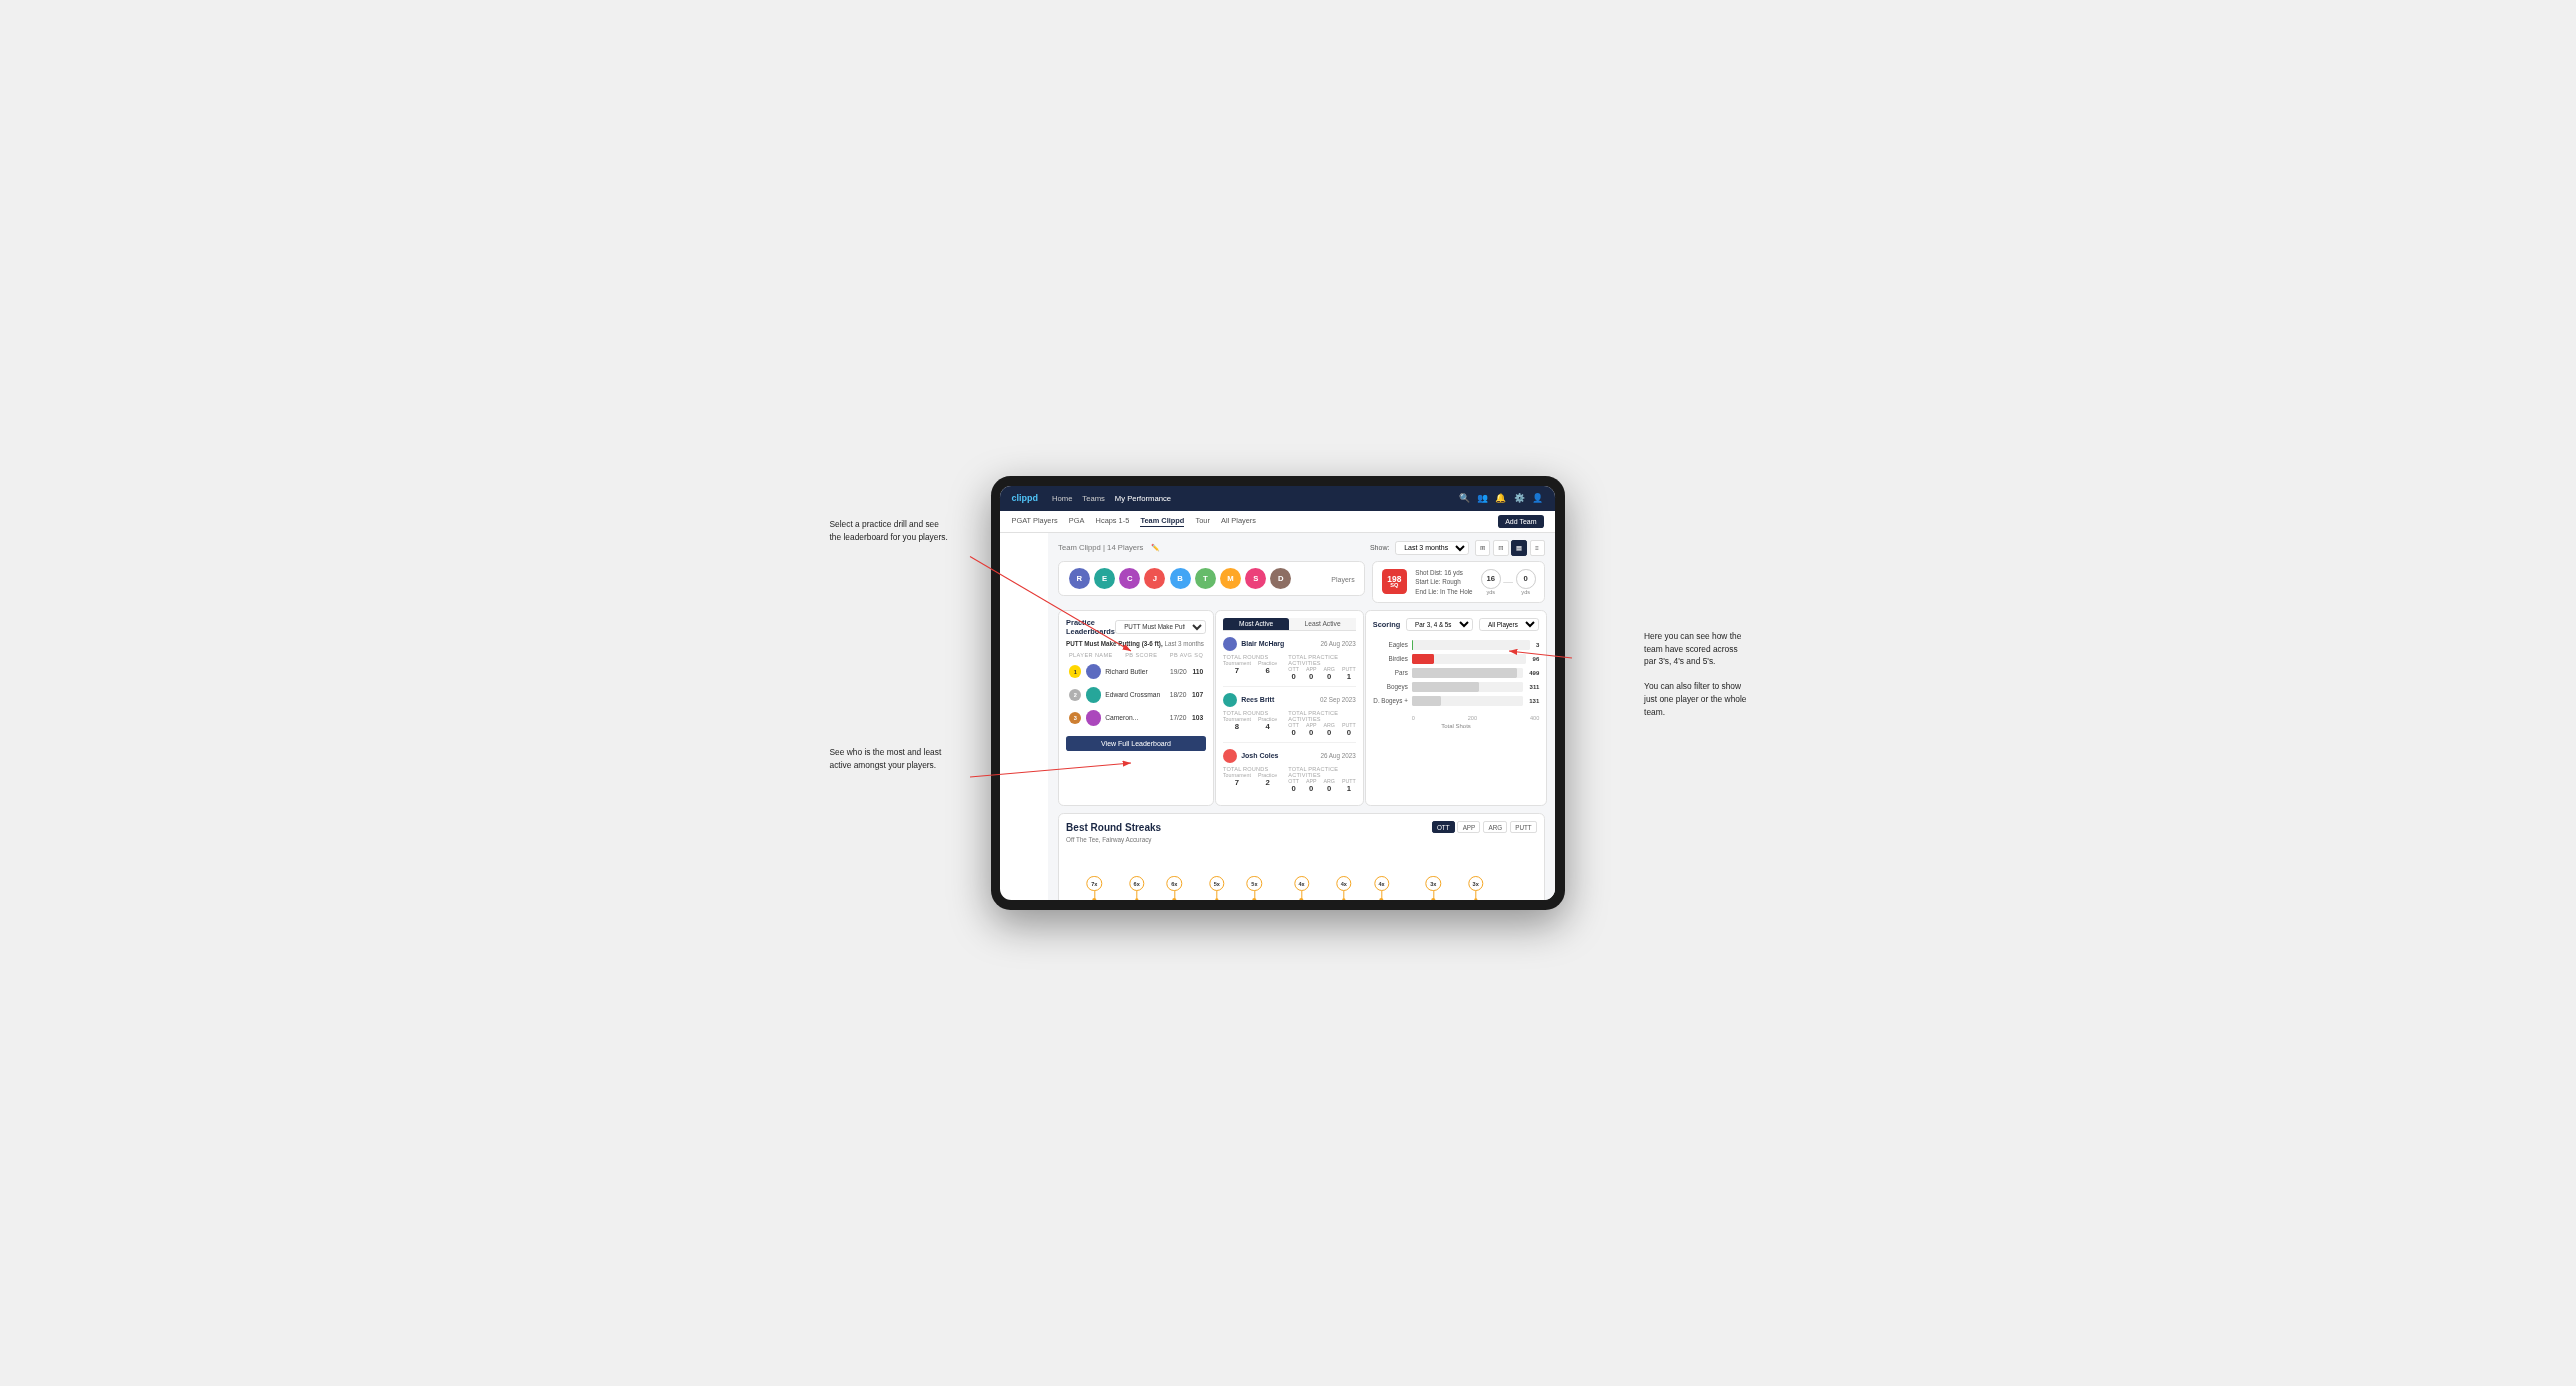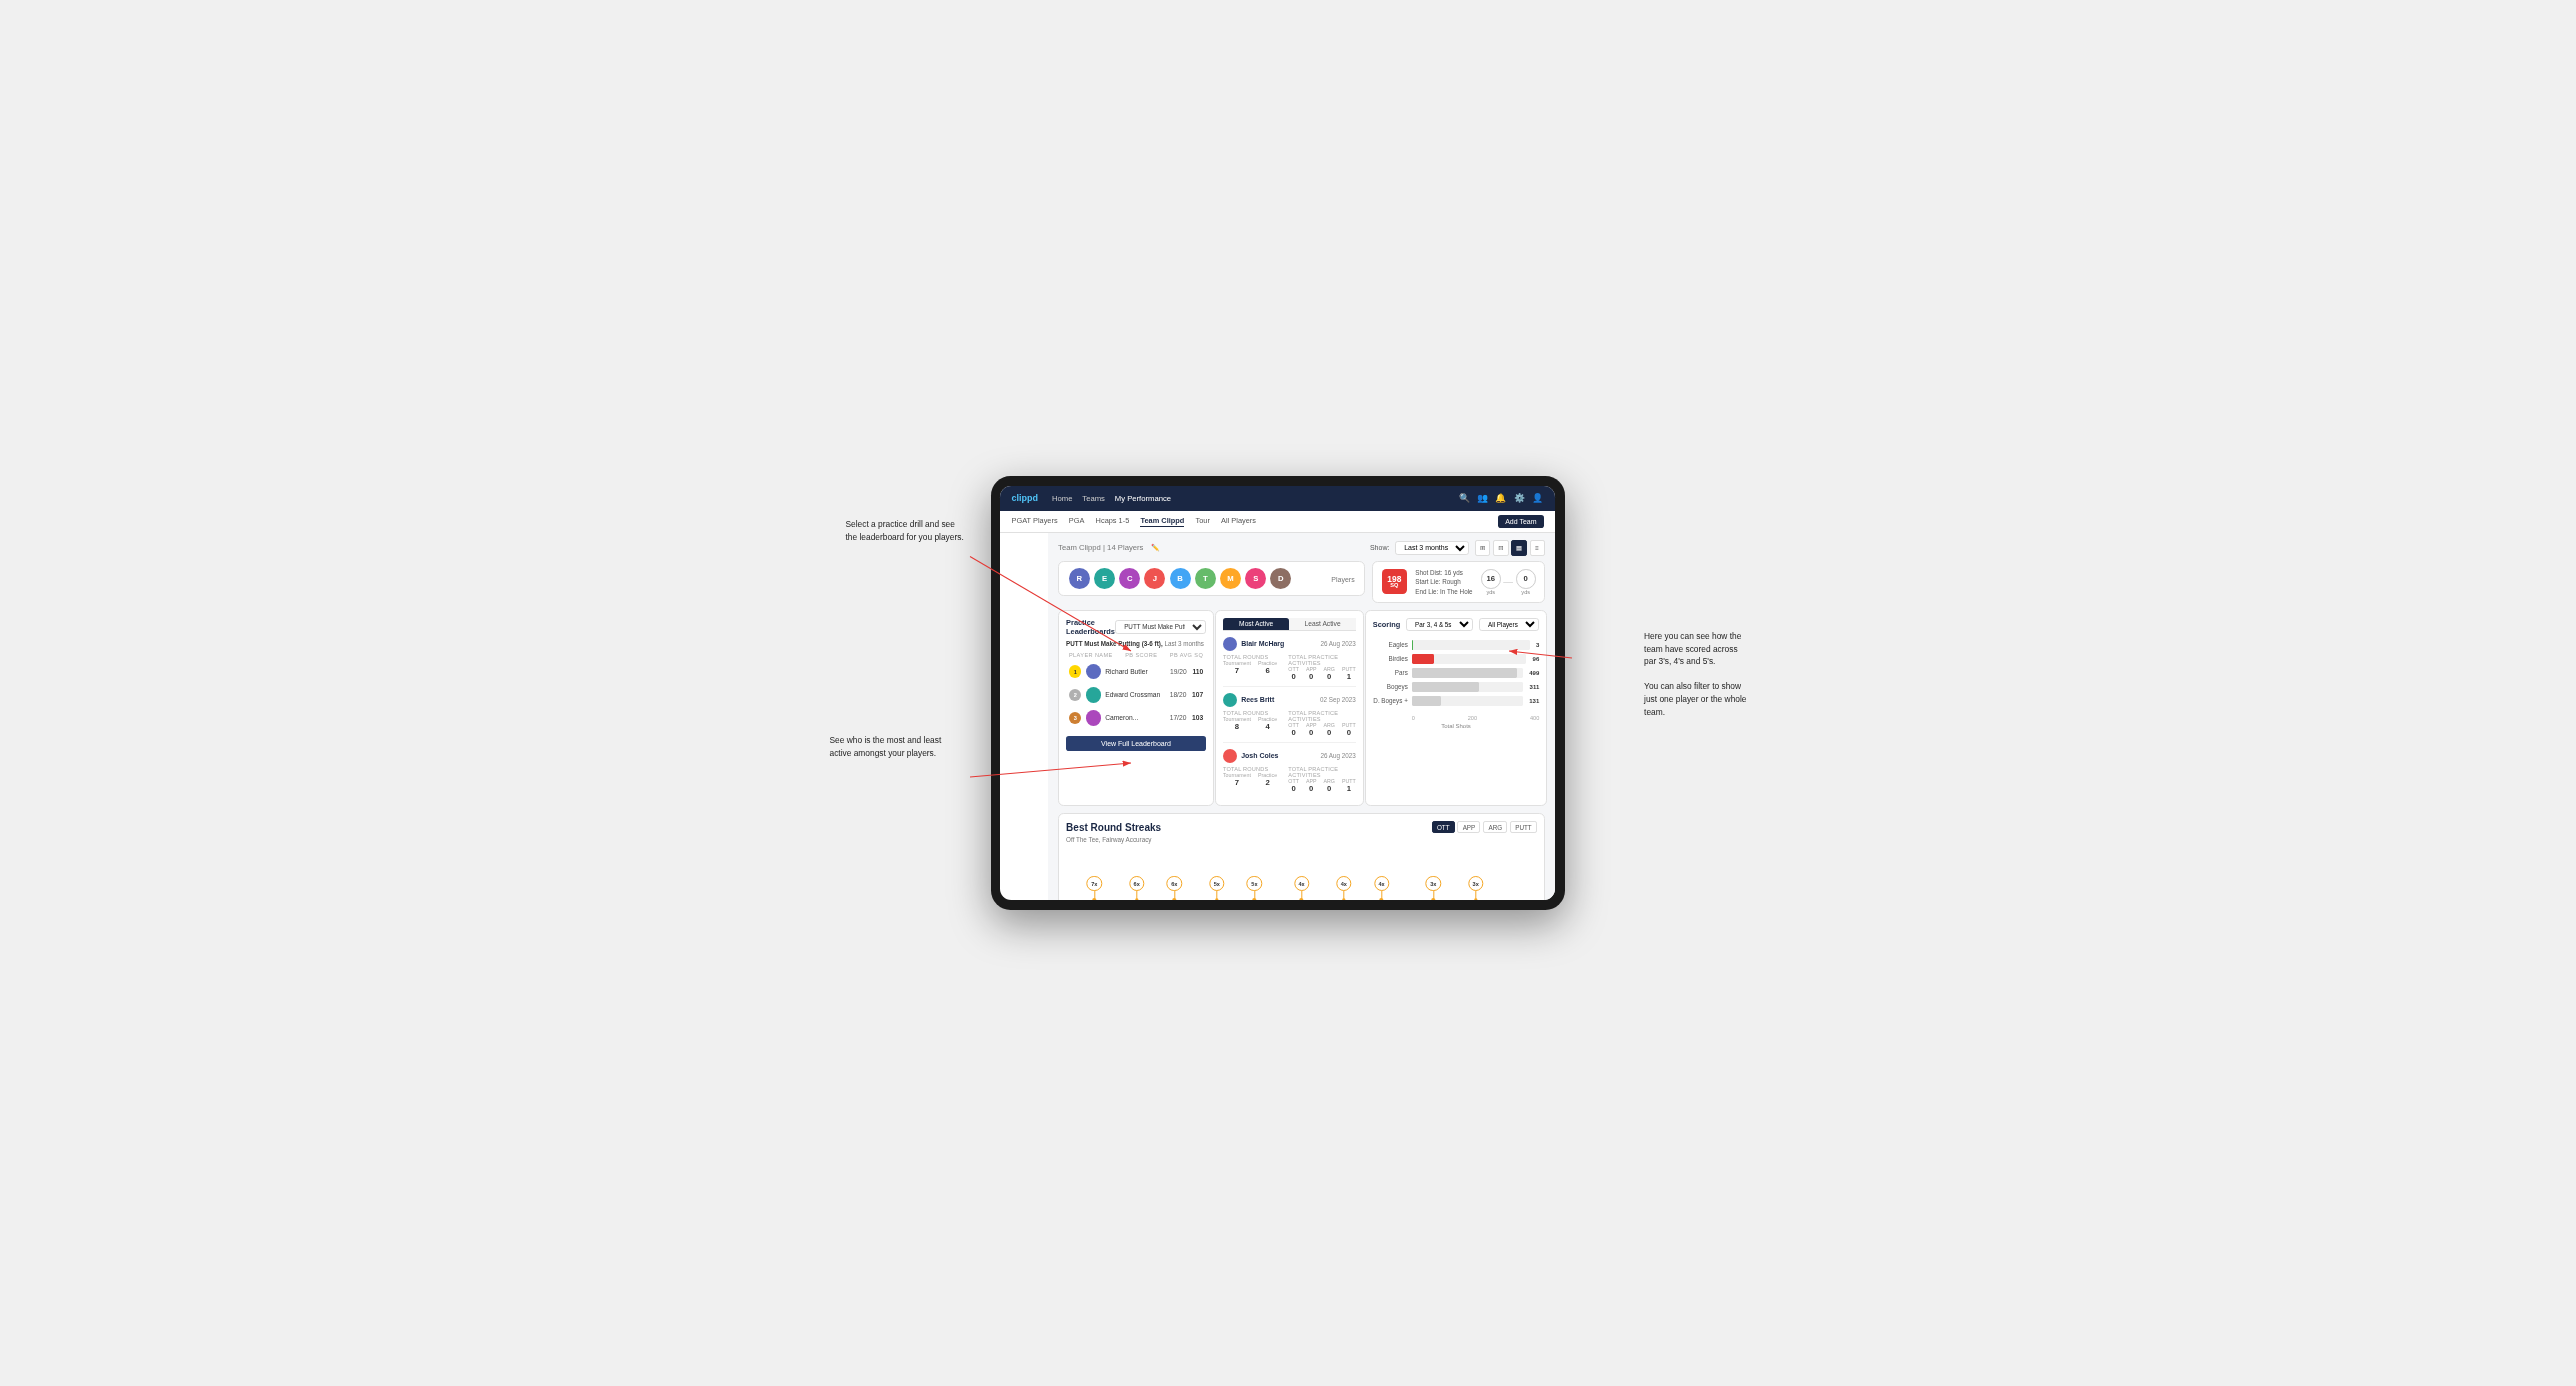--- a/index.html
+++ b/index.html
@@ -529,26 +529,26 @@
       top: 0; left: 0;
       width: 100%; height: 100%;
       pointer-events: none;
     }
   </style>
 </head>
 <body>
 
 <div class="page-wrapper" style="position: relative; display: inline-block;">
 
-  <div class="annot-text" style="top: 84px; left: 16px; max-width: 140px;">
+  <div class="annot-text" style="top: 84px; left: 0px; max-width: 140px;">
     <span style="white-space: pre-line;">Select a practice drill and see
 the leaderboard for you players.</span>
   </div>
 
-  <div class="annot-text" style="top: 300px; left: 0px; max-width: 140px;">
+  <div class="annot-text" style="top: 312px; left: 0px; max-width: 140px;">
     <span style="white-space: pre-line;">See who is the most and least
 active amongst your players.</span>
   </div>
 
   <div class="annot-text" style="top: 196px; right: 0px; max-width: 168px; text-align: left;">
     <span style="white-space: pre-line;">Here you can see how the
 team have scored across
 par 3's, 4's and 5's.
 
 You can also filter to show

